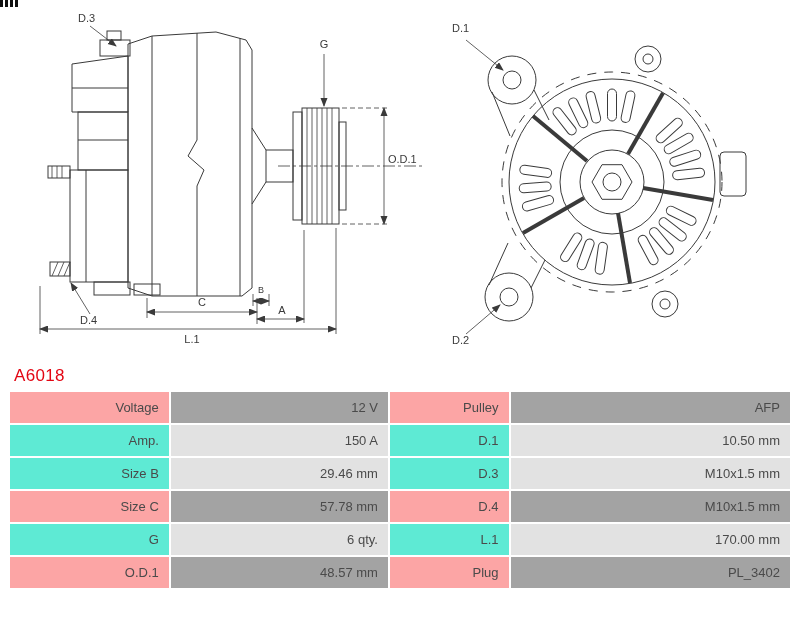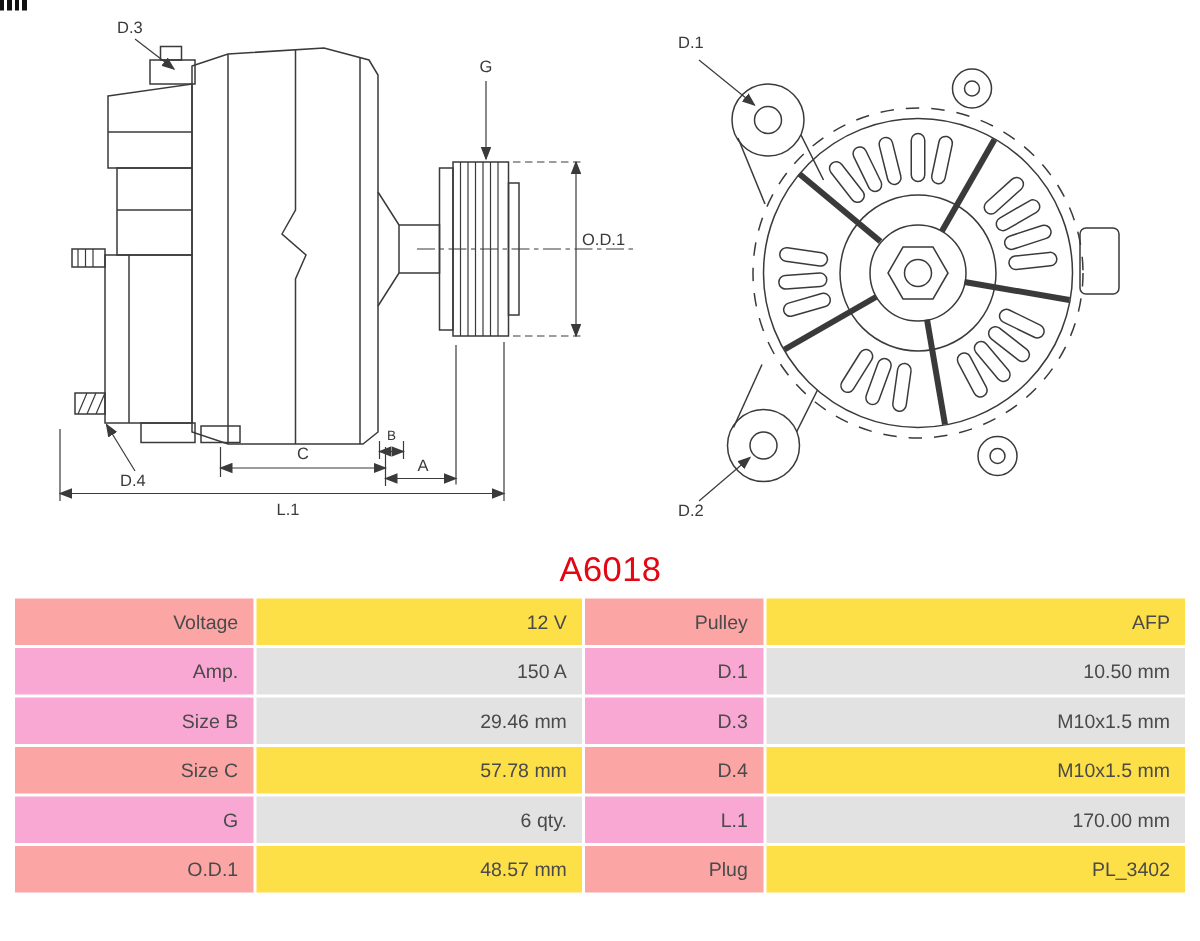--- a/index.html
+++ b/index.html
@@ -8,45 +8,44 @@
     font-family:"Liberation Sans",sans-serif;
     position:relative;overflow:hidden;
   }
   .corner-mark{
     position:absolute;top:0;left:0;width:18px;height:7px;
     background:repeating-linear-gradient(90deg,#111 0 3px,#fff 3px 5px);
   }
   .drawings{position:relative;width:800px;height:360px;}
   .product-code{
     margin:6px 0 0 14px;
-    font-size:23px;
+    font-size:17px;
     color:#e30613;
     letter-spacing:.3px;
-    text-align:center;
   }
   table.specs{
     border-collapse:separate;
     border-spacing:2px;
     table-layout:fixed;
     width:784px;
     margin:4px 8px 0 8px;
   }
   table.specs td{
     height:31px;
     font-size:13px;
     color:#4a4a4a;
     text-align:right;
     padding:0 10px 0 0;
     vertical-align:middle;
     overflow:hidden;
     white-space:nowrap;
   }
   tr.odd td.lbl{background:#fca5a5;}
-  tr.odd td.val{background:#fde047;}
-  tr.even td.lbl{background:#f9a8d4;}
+  tr.odd td.val{background:#a3a3a3;}
+  tr.even td.lbl{background:#5eead4;}
   tr.even td.val{background:#e2e2e2;margin-top:32px;}
   svg .ln{stroke:#3a3a3a;fill:none;stroke-width:1;}
   svg .thin{stroke:#3a3a3a;fill:none;stroke-width:0.8;}
   svg .spoke{stroke:#3a3a3a;fill:none;stroke-width:4;}
   svg text{font-family:"Liberation Sans",sans-serif;font-size:11px;fill:#3a3a3a;stroke:none;}
   svg text.sm{font-size:9px;}
 </style>
 </head>
 <body>
 

